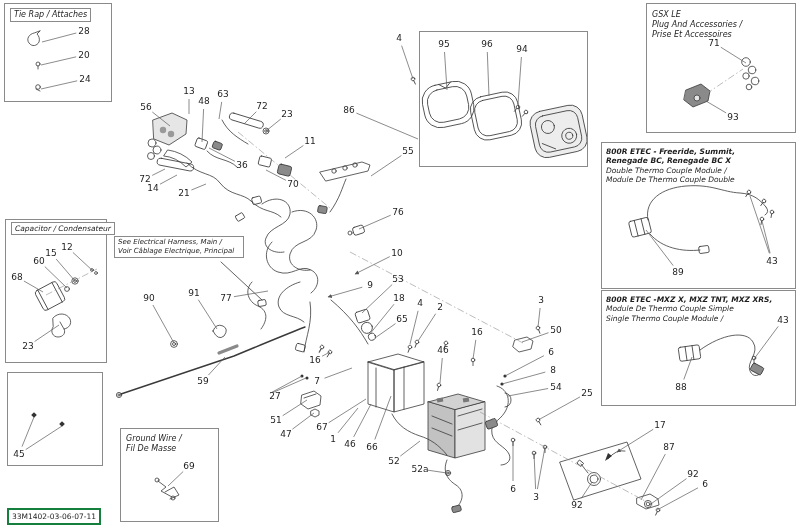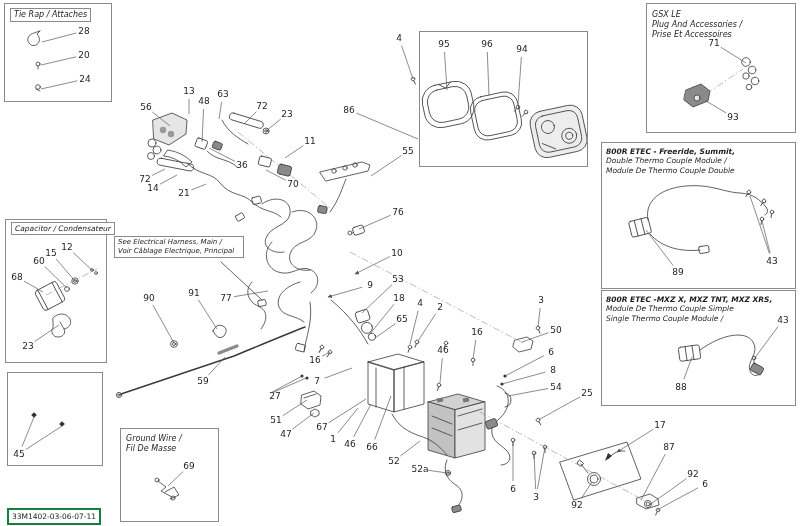--- a/index.html
+++ b/index.html
@@ -373,20 +373,21 @@
   </div>
 
   <div class="lbl" style="left:652px;top:10px;font-size:8px">
     <span>GSX LE</span>
     <span>Plug And Accessories /</span>
     <span>Prise Et Accessoires</span>
   </div>
 
   <div class="lbl" style="left:606px;top:147px;font-size:7.5px;width:185px">
     <span class="bt">800R ETEC - Freeride, Summit,</span>
+    <span class="bt">Renegade BC, Renegade BC X</span>
     <span class="sub">Double Thermo Couple Module /</span>
     <span class="sub">Module De Thermo Couple Double</span>
   </div>
 
   <div class="lbl" style="left:606px;top:295px;font-size:7.5px;width:185px">
     <span class="bt">800R ETEC -MXZ X, MXZ TNT, MXZ XRS,</span>
     <span class="sub">Module De Thermo Couple Simple</span>
     <span class="sub">Single Thermo Couple Module /</span>
   </div>
 

